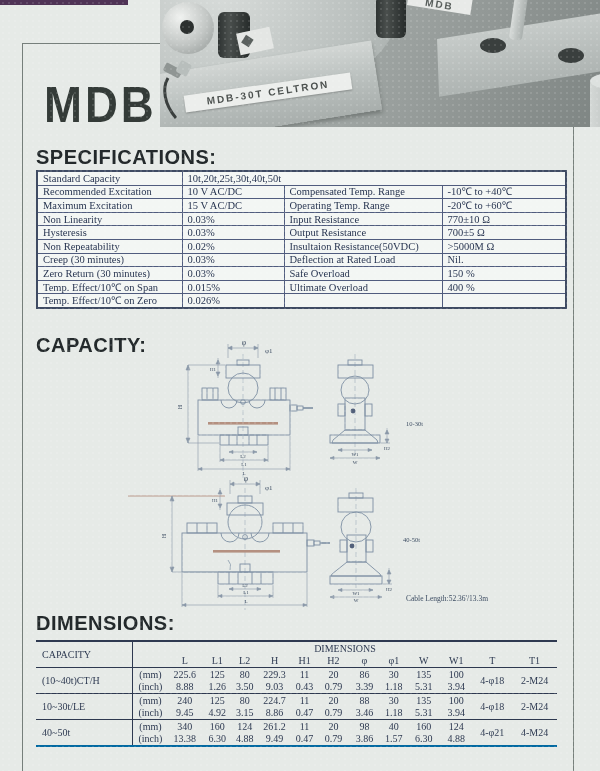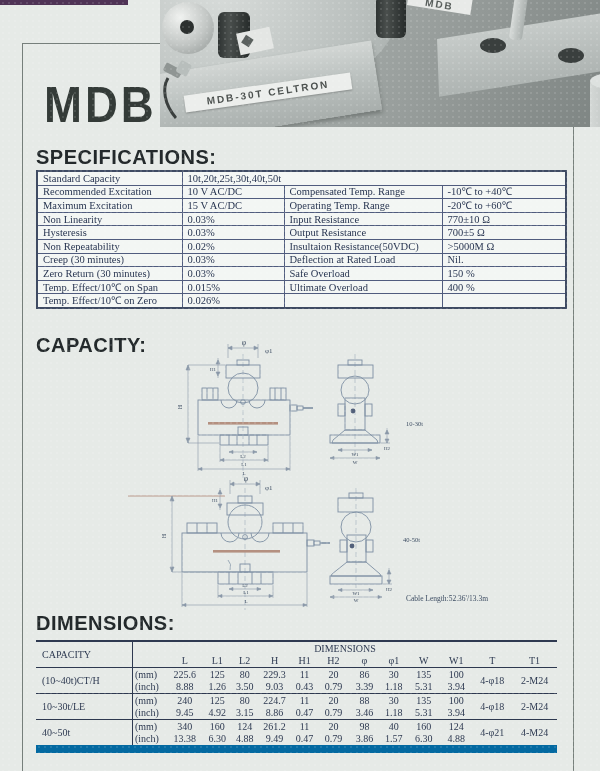--- a/index.html
+++ b/index.html
@@ -73,28 +73,28 @@
     font-family:"Liberation Serif",serif;font-size:10.5px;color:#273450;
     border:2px solid #3f4b63;background:#f3f6f4;
   }
   .spec td{border:1px solid #505c7e;padding:0 0 0 5px;height:12.6px;line-height:11px;overflow:hidden;white-space:nowrap;}
   .spec col.c1{width:145px;} .spec col.c2{width:102px;} .spec col.c3{width:158px;} .spec col.c4{width:124px;}
 
   
   .dim{
     position:absolute;left:36px;top:640px;width:521px;table-layout:fixed;
     font-family:"Liberation Serif",serif;font-size:10px;color:#2c3850;
-    border-top:2px solid #2e3950;border-bottom:8px solid #0369a1;
+    border-top:2px solid #2e3950;border-bottom:2px solid #0369a1;
   }
   .dim th,.dim td{padding:0;height:12.5px;line-height:11px;text-align:center;font-weight:normal;white-space:nowrap;overflow:visible;}
   .dim .cap{ text-align:left;padding-left:6px;border-right:1px solid #2e3950;}
   .dim thead th{border-bottom:1px solid #2e3950;}
   .dim thead .dims-span{border-bottom:none;}
   .dim tr.gstart td{border-top:1px solid #2e3950;}
-  .dim .unit{text-align:left;padding-left:2px;}
+  .dim .unit{text-align:center;padding-left:2px;}
 
   
   .outline-svg{position:absolute;left:125px;top:338px;z-index:2;}
   .outline-svg text{font-family:"Liberation Serif",serif;fill:#3c4c62;}
 </style>
 </head>
 <body>
 
 <div class="accent-strip"></div>
 <div class="frame-left"></div>

